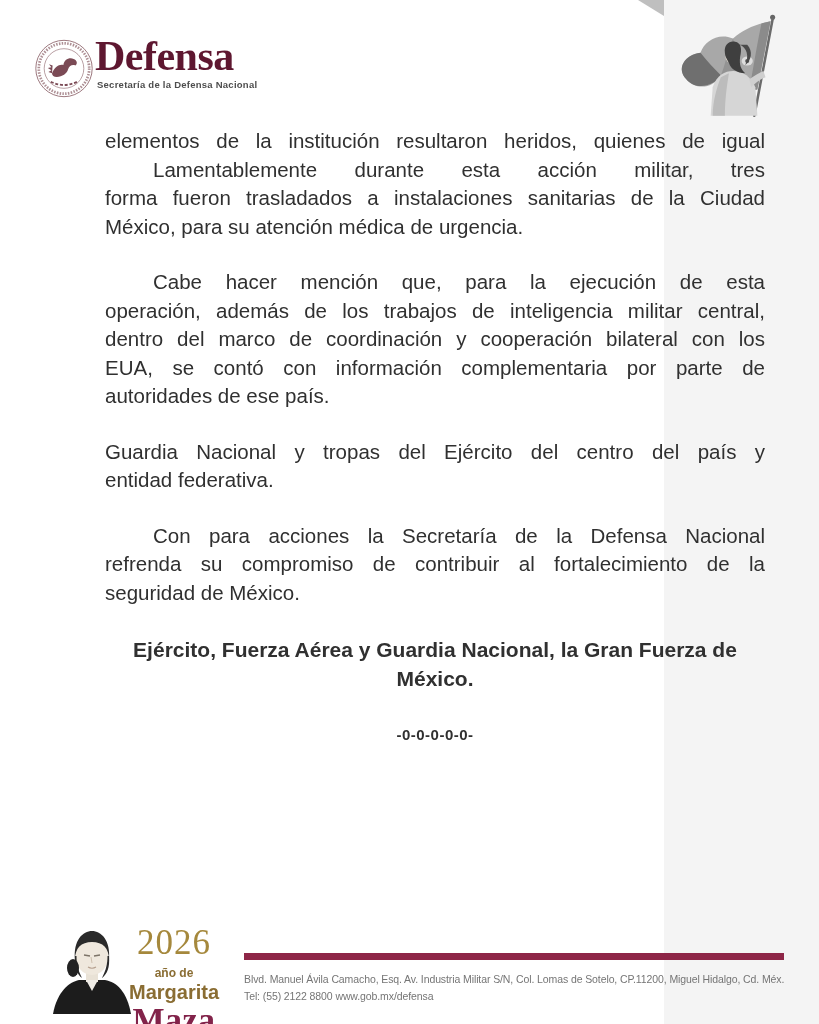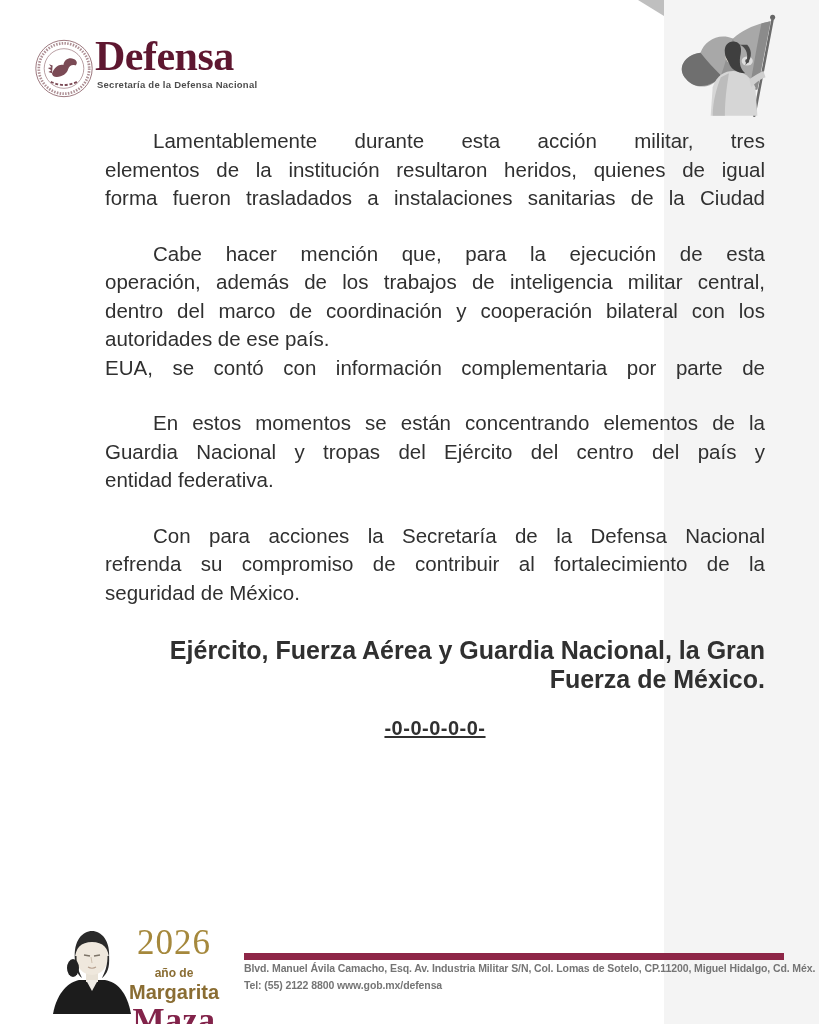--- a/index.html
+++ b/index.html
@@ -36,26 +36,26 @@
   .doc-body {
     position:absolute; left:105px; top:127px; width:660px;
     color:var(--body-text,#303030);
     font-size:20.5px; line-height:28.5px;
   }
   .para { margin:0 0 27px 0; }
   .para .line { text-align:justify; text-align-last:justify; white-space:normal; }
   .para .line.first { text-indent:48px; }
   .para .line.last { text-align-last:left; }
   .slogan {
-    text-align:right; font-weight:700; font-size:25px;
+    text-align:center; font-weight:700; font-size:21px;
     margin-top:29px; color:var(--body-text,#303030);
   }
   .endmark {
-    text-align:center; font-weight:700; font-size:20px;
-    letter-spacing:0.5px; margin-top:21px; color:var(--body-text,#303030);text-decoration:underline;
+    text-align:center; font-weight:700; font-size:15px;
+    letter-spacing:0.5px; margin-top:28px; color:var(--body-text,#303030);
   }
 
   
   .portrait { position:absolute; left:45px; top:920px; width:94px; height:94px; }
   .year-block {
     position:absolute; left:129px; top:925px; width:90px;
     text-align:center; line-height:1;
   }
   .year {
     font-family:"Liberation Serif", serif; font-weight:400;
@@ -64,22 +64,22 @@
   .year-caption { font-size:12px; font-weight:700; margin-top:7px; color:var(--gold-dark,#8a6d33); }
   .honoree-first { font-size:20px; font-weight:700; margin-top:3px; color:var(--gold-dark,#8a6d33); }
   .honoree-last {
     font-family:"Liberation Serif", serif; font-weight:700;
     font-size:34px; margin-top:1px; letter-spacing:0.5px;
     color:var(--maza,#82234a);
   }
   .footer-right { position:absolute; left:244px; top:953px; width:540px; }
   .footer-bar { height:7px; background:var(--footer-bar,#8e2647); }
   .address {
-    font-size:10.5px; line-height:16.5px;
-    letter-spacing:-0.1px; color:var(--address-text,#757575);font-weight:bold;
+    margin-top:11px; font-size:10.5px; line-height:16.5px;
+    letter-spacing:-0.1px; color:var(--address-text,#757575);
   }
   .address div { white-space:nowrap; }
 </style>
 </head>
 <body>
 
 <div class="page">
 
   <div class="seal">
     <svg width="60" height="63" viewBox="0 0 100 104">
@@ -115,33 +115,33 @@
       <ellipse cx="63" cy="47" rx="6.5" ry="7.5" fill="#e7dfd4"></ellipse>
       <path d="M56,44 C55,36 60,32 66,33 C72,34 73,40 71,48 C70,56 72,60 76,64
                C68,64 62,60 60,54 C58,50 56,48 56,44 Z" fill="#3f3f3f"></path>
       <path d="M70,36 C78,38 80,48 76,56 C82,52 84,42 78,36 Z" fill="#4a4a4a"></path>
     </svg>
   </div>
   <div class="corner-smudge"></div>
 
   <div class="doc-body">
     <div class="para">
+        <div class="line">elementos de la institución resultaron heridos, quienes de igual</div>
         <div class="line first">Lamentablemente durante esta acción militar, tres</div>
-        <div class="line">elementos de la institución resultaron heridos, quienes de igual</div>
         <div class="line">forma fueron trasladados a instalaciones sanitarias de la Ciudad</div>
+        <div class="line last">México, para su atención médica de urgencia.</div>
       </div>
     <div class="para">
         <div class="line first">Cabe hacer mención que, para la ejecución de esta</div>
         <div class="line">operación, además de los trabajos de inteligencia militar central,</div>
         <div class="line">dentro del marco de coordinación y cooperación bilateral con los</div>
+        <div class="line">EUA, se contó con información complementaria por parte de</div>
         <div class="line last">autoridades de ese país.</div>
-        <div class="line">EUA, se contó con información complementaria por parte de</div>
       </div>
     <div class="para">
-        <div class="line first">En estos momentos se están concentrando elementos de la</div>
         <div class="line">Guardia Nacional y tropas del Ejército del centro del país y</div>
         <div class="line last">entidad federativa.</div>
       </div>
     <div class="para">
         <div class="line first">Con para acciones la Secretaría de la Defensa Nacional</div>
         <div class="line">refrenda su compromiso de contribuir al fortalecimiento de la</div>
         <div class="line last">seguridad de México.</div>
       </div>
     <div class="slogan">Ejército, Fuerza Aérea y Guardia Nacional, la Gran Fuerza de México.</div>
     <div class="endmark">-0-0-0-0-0-</div>

